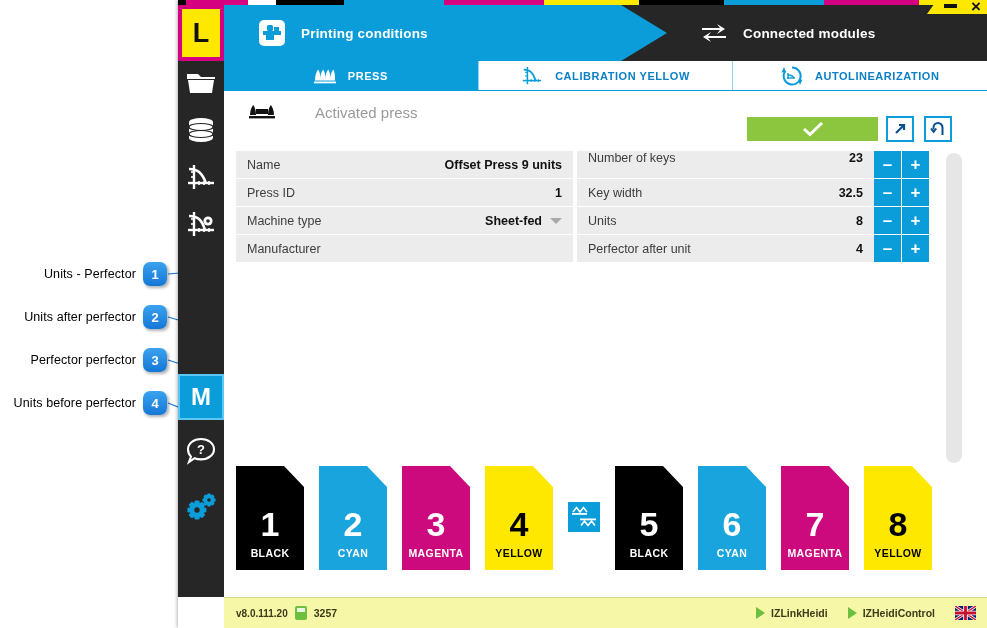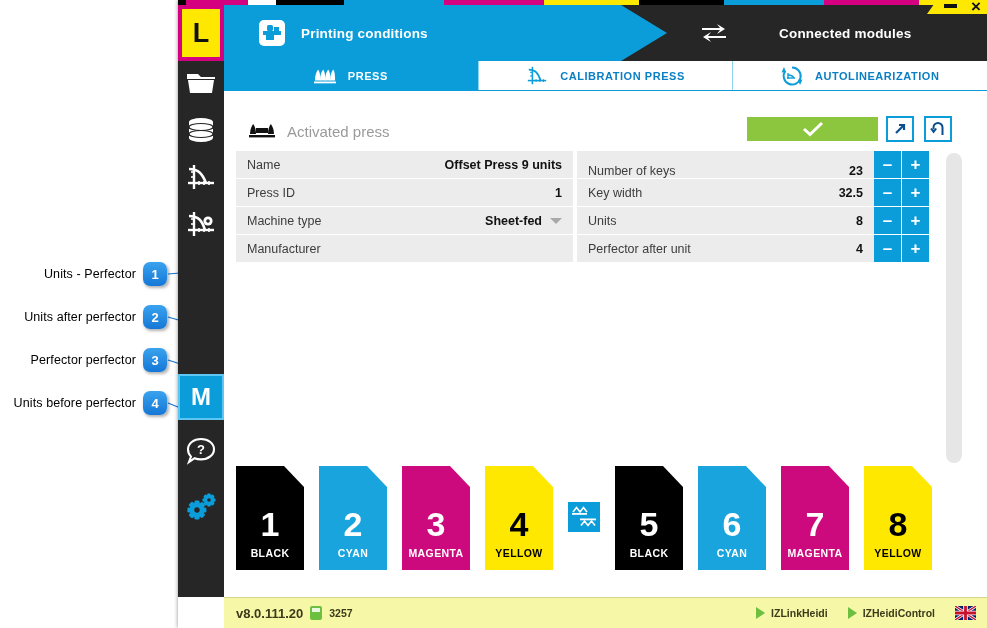--- a/index.html
+++ b/index.html
@@ -79,21 +79,21 @@
   .tabs { position:absolute; left:46px; top:61px; width:763px; height:30px; display:flex; border-bottom:1px solid #0b9dd9; }
   .tab { flex:1 1 0; display:flex; align-items:center; justify-content:center;
          font-size:11px; font-weight:bold; letter-spacing:.55px; cursor:pointer; }
   .tab .t-ico { width:22px; height:20px; margin-right:12px; display:flex; align-items:center; justify-content:center; }
   .tab.active { background:#0b9dd9; color:#fff; }
   .tab.inactive { background:#fff; color:#0b7fc4; border-left:1px solid #8ed3f0; }
 
   
   .content { position:absolute; left:46px; top:91px; width:763px; height:506px; background:#fff; }
 
-  .section-title { position:absolute; left:25px; top:30px; display:flex; align-items:center; }
+  .section-title { position:absolute; left:25px; top:11px; display:flex; align-items:center;gap:28px; }
   .section-title .st-ico { width:26px; height:20px; margin-right:12px; display:flex; align-items:center; }
   .section-title .st-txt { font-size:15px; color:#9a9a9a; }
 
   
   .act-ok {
     position:absolute; left:523px; top:26px; width:131px; height:24px; background:#8cc63f;
     display:flex; align-items:center; justify-content:center; cursor:pointer;
   }
   .act-sq {
     position:absolute; width:28px; height:26px; background:#fff; border:2px solid #0b9dd9;
@@ -134,21 +134,21 @@
     width:32px; height:30px; background:#0b9dd9; margin-right:15px; margin-top:36px;
     display:flex; align-items:center; justify-content:center;
   }
 
   
   .footer {
     position:absolute; left:46px; top:597px; width:763px; height:31px;
     background:#f7f7a8; display:flex; align-items:center;
     border-top:1px solid #d6d68a;
   }
-  .f-ver { font-size:13px; font-weight:bold; color:#3b3b1a; margin-left:12px; }
+  .f-ver { font-size:10px; font-weight:bold; color:#3b3b1a; margin-left:12px; }
   .f-chip { width:12px; height:14px; background:#6dbf3f; border-radius:2px; margin-left:7px; position:relative; }
   .f-chip:after { content:""; position:absolute; left:2px; top:2px; width:8px; height:4px; background:#eaf7e0; }
   .f-num { font-size:10.5px; font-weight:bold; color:#3b3b1a; margin-left:7px; }
   .f-spacer { flex:1; }
   .f-link { display:flex; align-items:center; margin-right:20px; }
   .f-play { width:0; height:0; border-top:6px solid transparent; border-bottom:6px solid transparent;
             border-left:9px solid #6dbf3f; margin-right:6px; }
   .f-link span { font-size:10.5px; font-weight:bold; color:#3b3b1a; }
   .f-flag { width:21px; height:14px; margin-right:11px; }
 </style>
@@ -215,21 +215,21 @@
             <rect x="1" y="1" width="26" height="26" rx="5" fill="#fff"></rect>
             <rect x="5" y="12" width="18" height="4" fill="#0b9dd9"></rect>
             <rect x="9" y="6" width="6" height="6" rx="1.5" fill="#0b9dd9"></rect>
             <rect x="16" y="8" width="5" height="4" fill="#0b9dd9"></rect>
             <rect x="8" y="16" width="8" height="5" fill="#0b9dd9"></rect>
           </svg>
         </span>
         <span class="hdr-text">Printing conditions</span>
       </div>
 
-      <div class="hdr-item" style="left:475px;gap:36px;">
+      <div class="hdr-item" style="left:475px;">
         <span class="hdr-ico">
           <svg width="30" height="26" viewBox="0 0 30 26">
             <path d="M3 8 H21 L18 4 L26 9 L18 14 L21 10 H3 Z" fill="#fff"></path>
             <path d="M27 18 H9 L12 22 L4 17 L12 12 L9 16 H27 Z" fill="#fff"></path>
           </svg>
         </span>
         <span class="hdr-text">Connected modules</span>
       </div>
     </div>
 
@@ -350,21 +350,21 @@
             <path d="M3 4 C10 4 13 7.5 16 16" stroke="#0b9dd9" stroke-width="2" fill="none"></path>
             <g stroke="#0b9dd9" stroke-width="1.2">
               <path d="M11 14.5 v3"></path>
                 <path d="M15 14.5 v3"></path>
                 <path d="M19 14.5 v3"></path>
               <path d="M4.5 7 h3"></path>
                 <path d="M4.5 11 h3"></path>
             </g>
           </svg>
         </span>
-        <span>CALIBRATION PRESS</span>
+        <span>CALIBRATION YELLOW</span>
       </div>
       <div class="tab inactive">
         <span class="t-ico">
           <svg width="22" height="22" viewBox="0 0 22 22">
             <path d="M11 2.5 A8.5 8.5 0 1 1 4.3 6" stroke="#0b9dd9" stroke-width="2" fill="none"></path>
             <path d="M3 2 L5 7 L0.5 7.5 Z" fill="#0b9dd9"></path>
             <path d="M19 20 L17 15 L21.5 14.5 Z" fill="#0b9dd9"></path>
             <path d="M7 14 V8" stroke="#0b9dd9" stroke-width="1.4"></path>
             <path d="M6 13 H14" stroke="#0b9dd9" stroke-width="1.4"></path>
             <path d="M7 10 C10 10 12 11 13 13" stroke="#0b9dd9" stroke-width="1.4" fill="none"></path>
@@ -422,21 +422,21 @@
           <span style="width:11px"></span>
         </div>
         <div class="trow">
           <span class="tkey">Manufacturer</span>
           <span class="tval"></span>
         </div>
       </div>
 
       <div class="tbl tbl-right">
         <div class="trow" style="background:transparent">
-          <div style="flex:1; display:flex; align-items:flex-end; height:27px; background:#ececec;">
+          <div style="flex:1; display:flex; align-items:flex-start; height:27px; background:#ececec;">
             <span class="tkey">Number of keys</span>
             <span class="tval">23</span>
           </div>
           <div class="spin">
             <div class="minus">–</div>
             <div class="plus">+</div>
           </div>
         </div>
         <div class="trow" style="background:transparent">
           <div style="flex:1; display:flex; align-items:center; height:27px; background:#ececec;">

